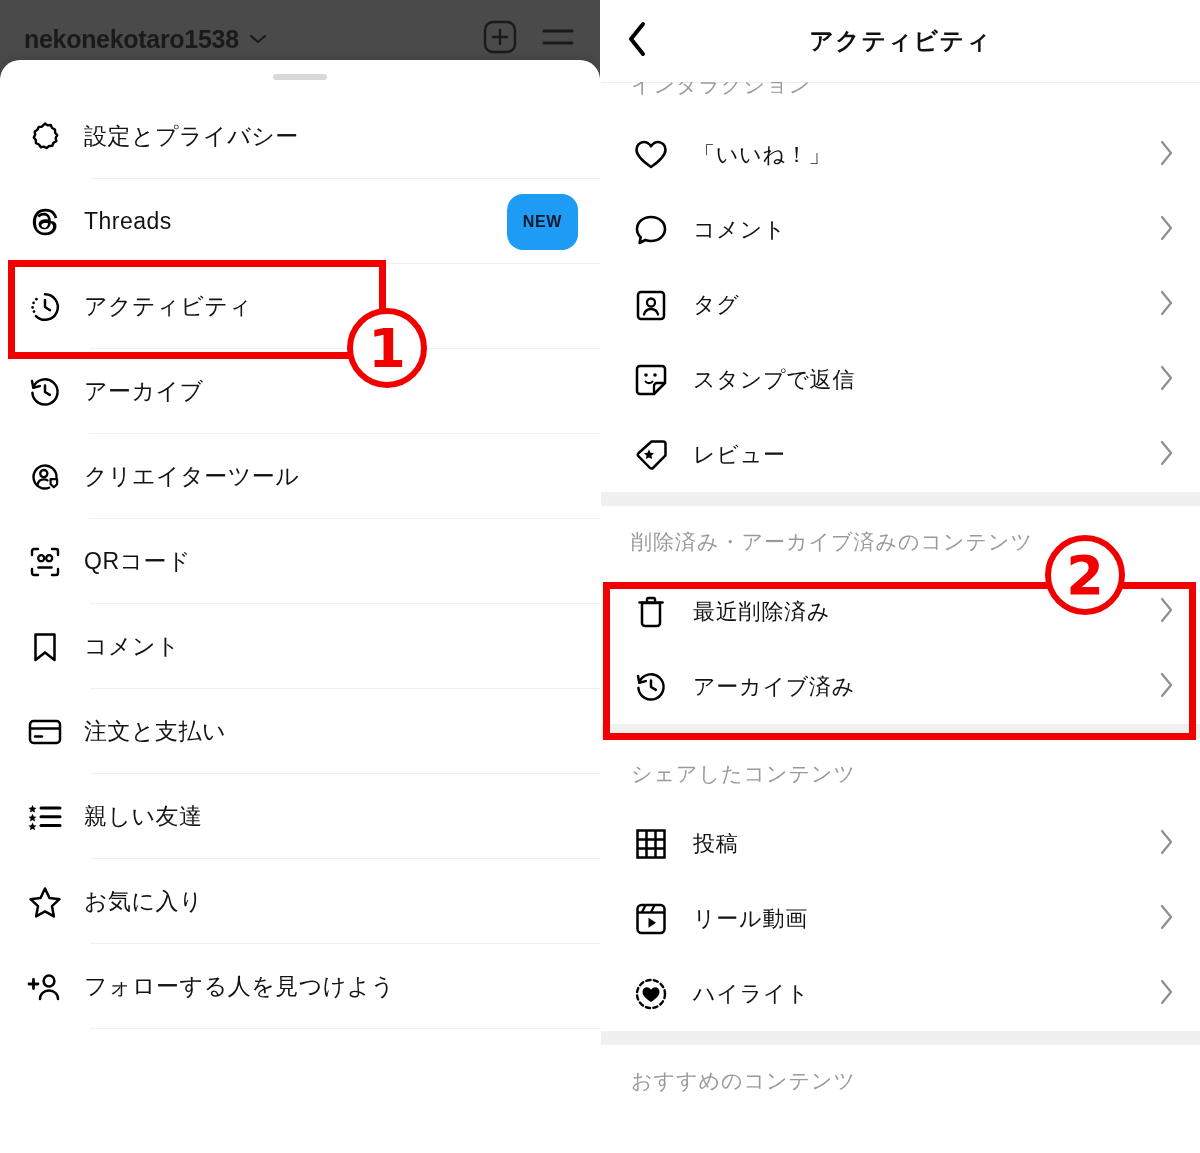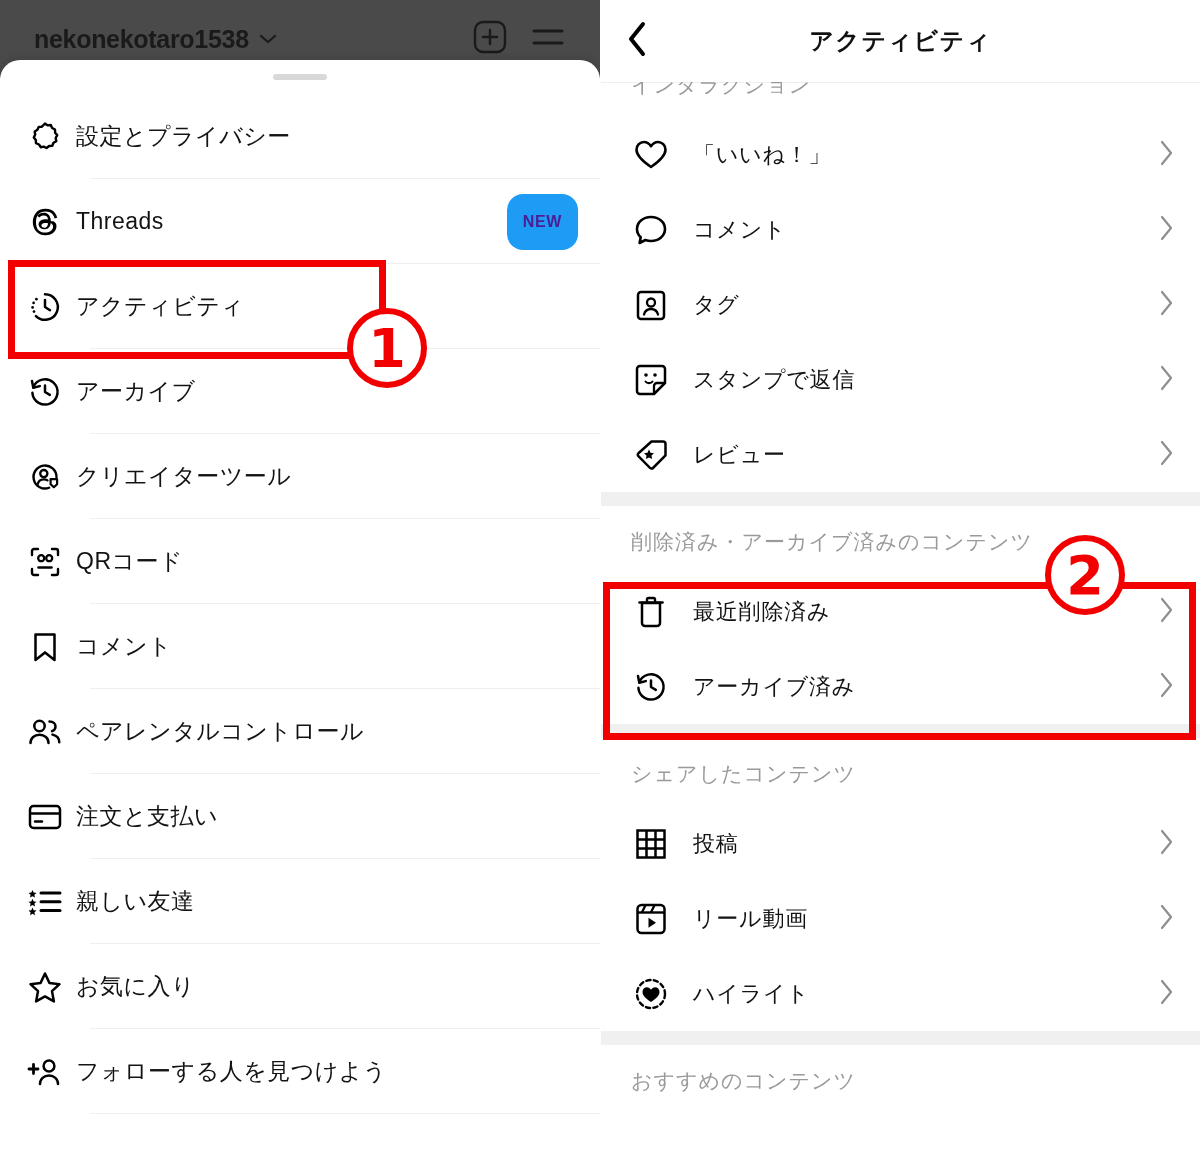--- a/index.html
+++ b/index.html
@@ -16,21 +16,21 @@
     position: relative;
     width: 600px; height: 1153px;
     background: #ffffff;
     overflow: hidden;
   }
   .ig-topbar {
     position: absolute; top: 0; left: 0;
     width: 600px; height: 78px;
     background: #4a4a4a;
     display: flex; align-items: center;
-    padding: 0 34px;
+    padding: 0 24px;
   }
   .ig-topbar .username {
     font-size: 25px; font-weight: bold; color: #1a1a1a;
     letter-spacing: -0.3px;
   }
   .ig-topbar .chev-small {
     margin-left: 10px; color: #1a1a1a; font-size: 18px; line-height: 1;
   }
   .ig-topbar .spacer { flex: 1; }
   .ig-topbar .tb-icon { margin-left: 22px; }
@@ -54,33 +54,33 @@
     display: flex; align-items: center;
     height: 85px;
     padding: 0 22px 0 22px;
   }
   .menu-row .mi-icon {
     width: 46px; min-width: 46px; display: flex;
     align-items: center; justify-content: center;
     color: #000;
   }
   .menu-row .mi-label {
-    margin-left: 8px;
+    margin-left: 16px;
     font-size: 23px; color: #131313;
     letter-spacing: 0.5px;
     white-space: nowrap;
   }
   .menu-row .mi-flex { flex: 1; }
   .menu-row::after {
     content: ""; position: absolute;
     left: 90px; right: 0; bottom: 0;
     height: 1px; background: #efefef;
   }
   .badge-new {
-    background: #1e9bf5; color: #4c1d95;
+    background: #1e9bf5; color: #0f172a;
     font-size: 16px; font-weight: bold;
     padding: 19px 16px; border-radius: 16px;
     letter-spacing: 0.6px;
   }
 
   
   .panel-right {
     position: relative;
     width: 600px; height: 1153px;
     background: #ffffff;
@@ -256,31 +256,20 @@
 
         <div class="menu-row">
           <span class="mi-icon">
             <svg width="34" height="34" viewBox="0 0 34 34">
                 <path d="M7.5 4.5 h19 v25.5 l-9.5-7.6 -9.5 7.6 z" stroke="#000" stroke-width="2.5" fill="none" stroke-linejoin="round"></path>
               </svg>
           </span>
           <span class="mi-label">コメント</span>
         </div>
 
-        <div class="menu-row">
-          <span class="mi-icon">
-            <svg width="36" height="32" viewBox="0 0 36 32">
-              <circle cx="12.5" cy="10" r="5.2" stroke="#000" stroke-width="2.5" fill="none"></circle>
-              <path d="M3.5 27c0-5 4-8.2 9-8.2s9 3.2 9 8.2" stroke="#000" stroke-width="2.5" fill="none" stroke-linecap="round"></path>
-              <path d="M22.5 5.5 c3.6 0 6 2.2 6 5 0 2.1-1.4 3.9-3.5 4.6" stroke="#000" stroke-width="2.5" fill="none" stroke-linecap="round"></path>
-              <path d="M25.5 18.6 c4 .9 6.8 3.8 6.8 7.6" stroke="#000" stroke-width="2.5" fill="none" stroke-linecap="round"></path>
-            </svg>
-          </span>
-          <span class="mi-label">ペアレンタルコントロール</span>
-        </div>
 
         <div class="menu-row">
           <span class="mi-icon">
             <svg width="36" height="28" viewBox="0 0 36 28">
               <rect x="3" y="3" width="30" height="22" rx="3.5" stroke="#000" stroke-width="2.5" fill="none"></rect>
               <path d="M3.5 10.5 h29" stroke="#000" stroke-width="2.5"></path>
               <path d="M8 18.5 h7" stroke="#000" stroke-width="2.4" stroke-linecap="round"></path>
             </svg>
           </span>
           <span class="mi-label">注文と支払い</span>

